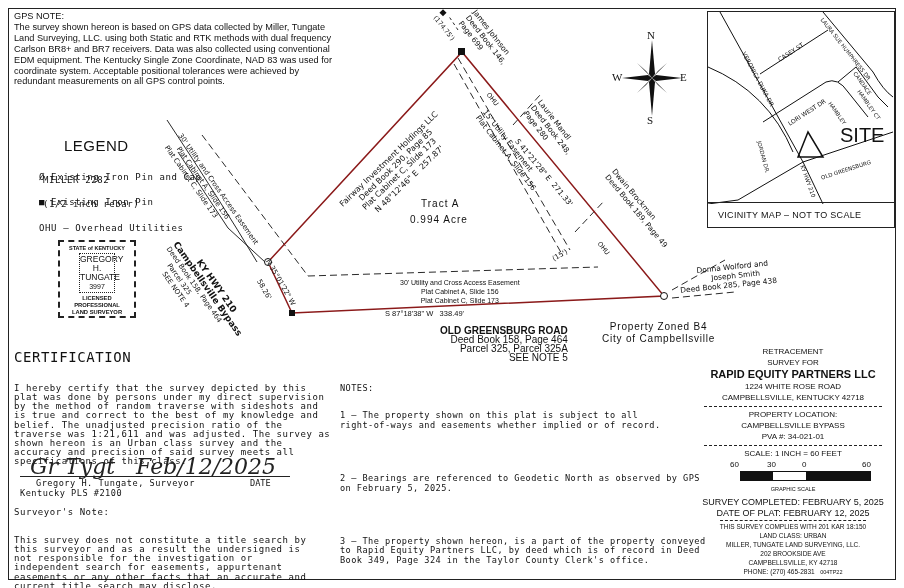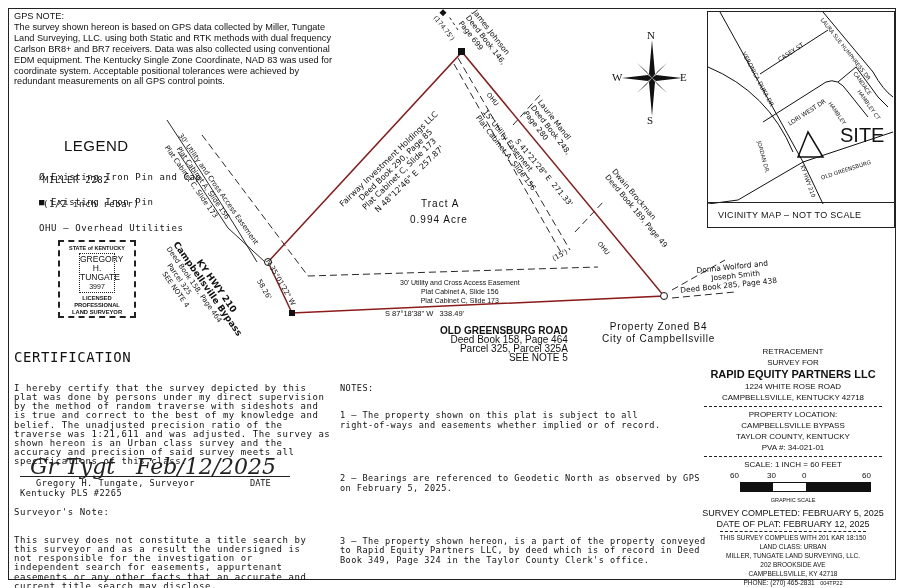--- a/index.html
+++ b/index.html
@@ -62,21 +62,21 @@
 </div>
 
 <div class="t cert-h mono">CERTIFICATION</div>
 <div class="t cert mono">
   <div>I hereby certify that the survey depicted by this</div><div>plat was done by persons under my direct supervision</div><div>by the method of random traverse with sideshots and</div><div>is true and correct to the best of my knowledge and</div><div>belief. The unadjusted precision ratio of the</div><div>traverse was 1:21,611 and was adjusted. The survey as</div><div>shown hereon is an Urban class survey and the</div><div>accuracy and precision of said survey meets all</div><div>specifications of this class.</div>
 </div>
 <div class="t sig">Gr Tygt   Feb/12/2025</div>
 <div class="sigline"></div>
 <div class="t mono" style="left:20px;top:478px;font-size:8.6px;letter-spacing:0.5px;padding-left:16px;">Gregory H. Tungate, Surveyor</div>
 <div class="t mono" style="left:250px;top:478px;font-size:8.6px;">DATE</div>
-<div class="t mono" style="left:20px;top:488px;font-size:8.6px;letter-spacing:0.5px;">Kentucky PLS #2265</div>
+<div class="t mono" style="left:20px;top:488px;font-size:8.6px;letter-spacing:0.5px;">Kentucky PLS #2100</div>
 
 <div class="t mono" style="left:14px;top:507px;font-size:9px;letter-spacing:0.55px;">Surveyor's Note:</div>
 <div class="t cert mono" style="top:518px;">
   <div>This survey does not constitute a title search by</div><div>this surveyor and as a result the undersigned is</div><div>not responsible for the investigation or</div><div>independent search for easements, appurtenant</div><div>easements or any other facts that an accurate and</div><div>current title search may disclose.</div>
 </div>
 
 <div class="t notes mono">
   <div>NOTES:</div>
   <div>1 – The property shown on this plat is subject to all</div><div>right-of-ways and easements whether implied or of record.</div>
   <div style="height:7px"></div>
@@ -93,21 +93,20 @@
 
 <div class="right">
   <div style="font-size:8px">RETRACEMENT</div>
   <div style="font-size:8px">SURVEY FOR</div>
   <div style="font-size:11px;font-weight:bold;line-height:13px">RAPID EQUITY PARTNERS LLC</div>
   <div style="font-size:8px">1224 WHITE ROSE ROAD</div>
   <div style="font-size:8px">CAMPBELLSVILLE, KENTUCKY 42718</div>
   <div style="border-top:1px dashed #222;margin:3px 14px 2px"></div>
   <div style="font-size:8px">PROPERTY LOCATION:</div>
   <div style="font-size:8px">CAMPBELLSVILLE BYPASS</div>
-  <div style="font-size:8px">TAYLOR COUNTY, KENTUCKY</div>
   <div style="font-size:8px">PVA #: 34-021-01</div>
   <div style="border-top:1px dashed #222;margin:3px 14px 2px"></div>
   <div style="font-size:8px">SCALE: 1 INCH = 60 FEET</div>
   <div style="position:relative;height:12px;font-size:8px">
     <span style="position:absolute;left:40px">60</span>
     <span style="position:absolute;left:77px">30</span>
     <span style="position:absolute;left:112px">0</span>
     <span style="position:absolute;left:172px">60</span>
   </div>
   <div style="position:relative;height:8px;margin:0 25px 0 50px;border:1px solid #111;display:flex">

